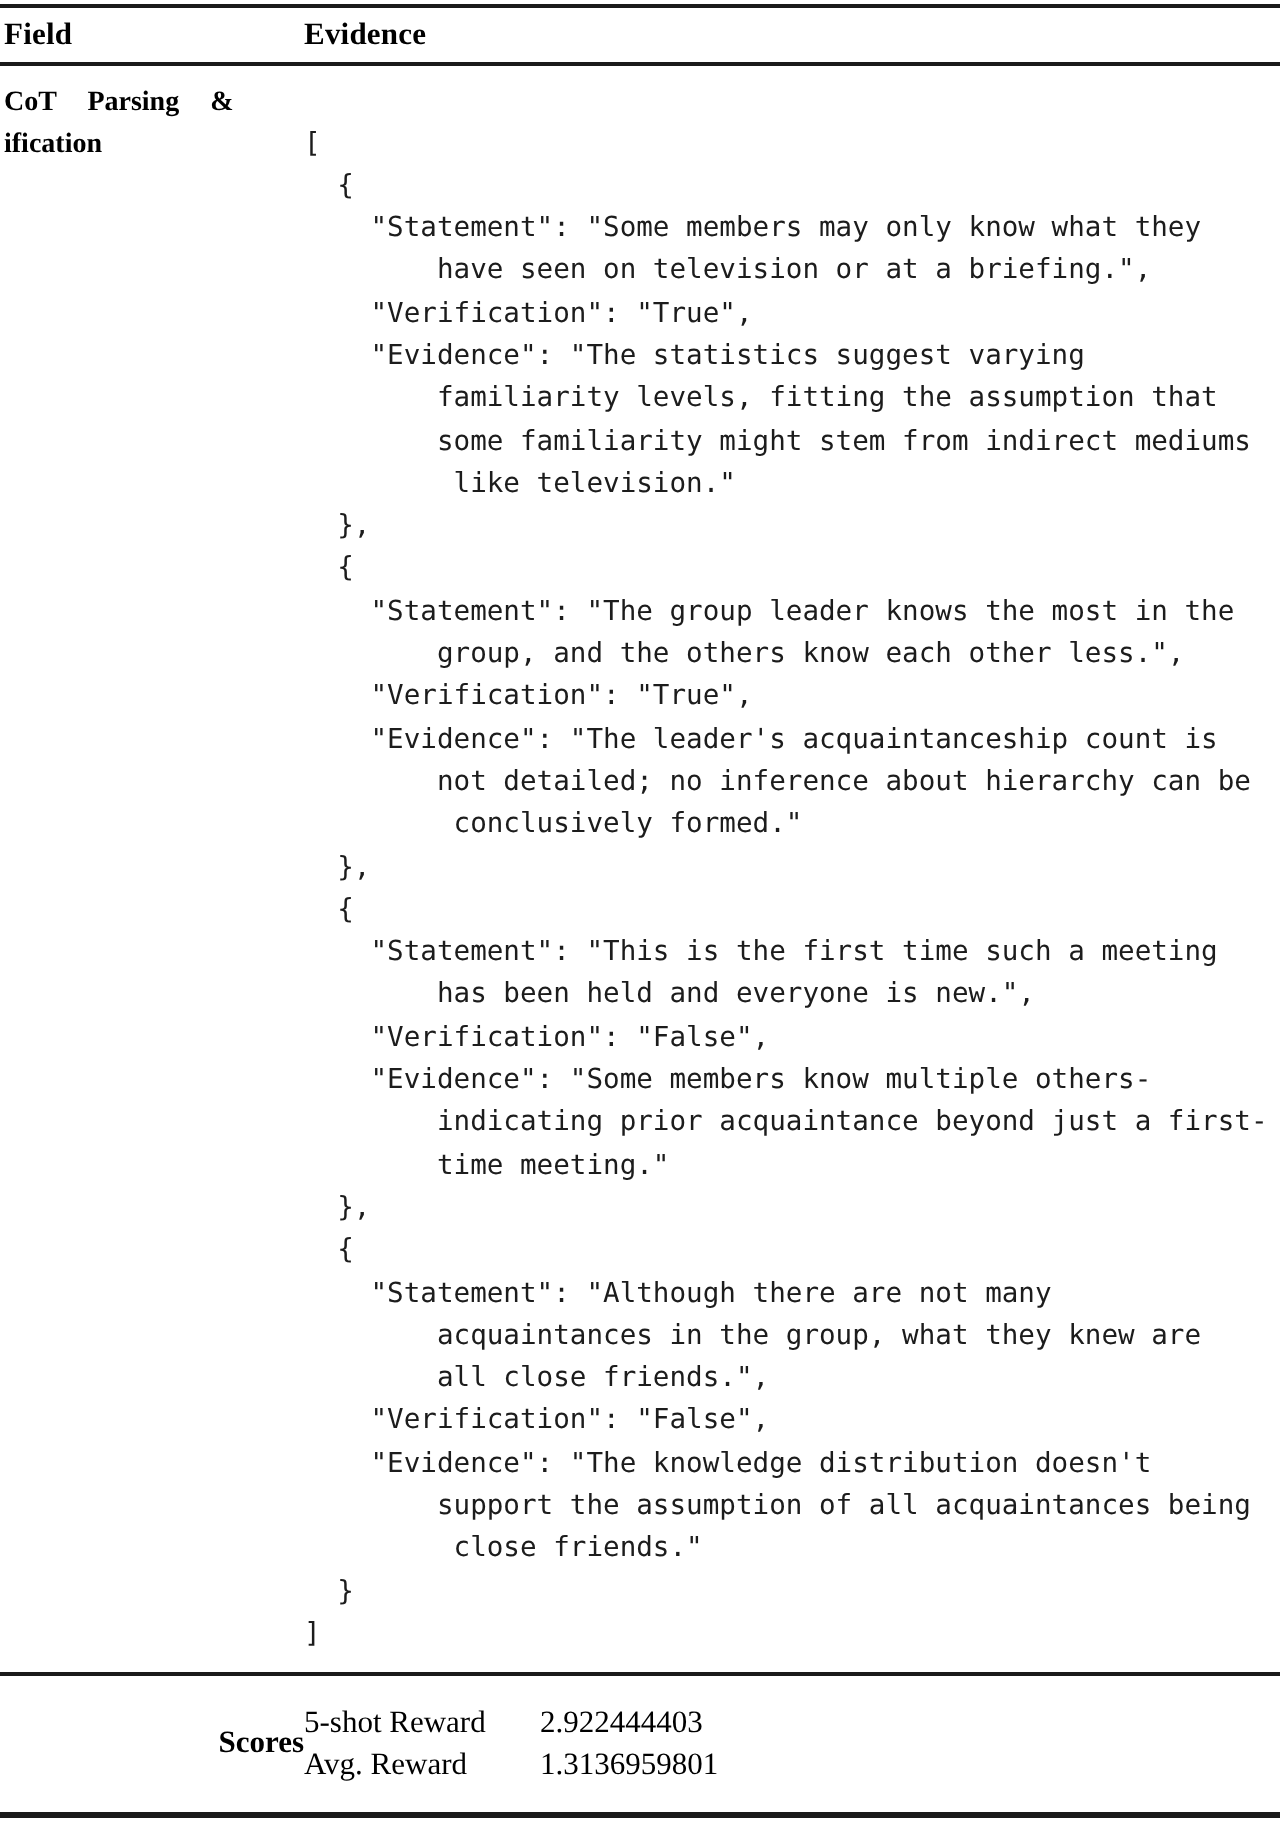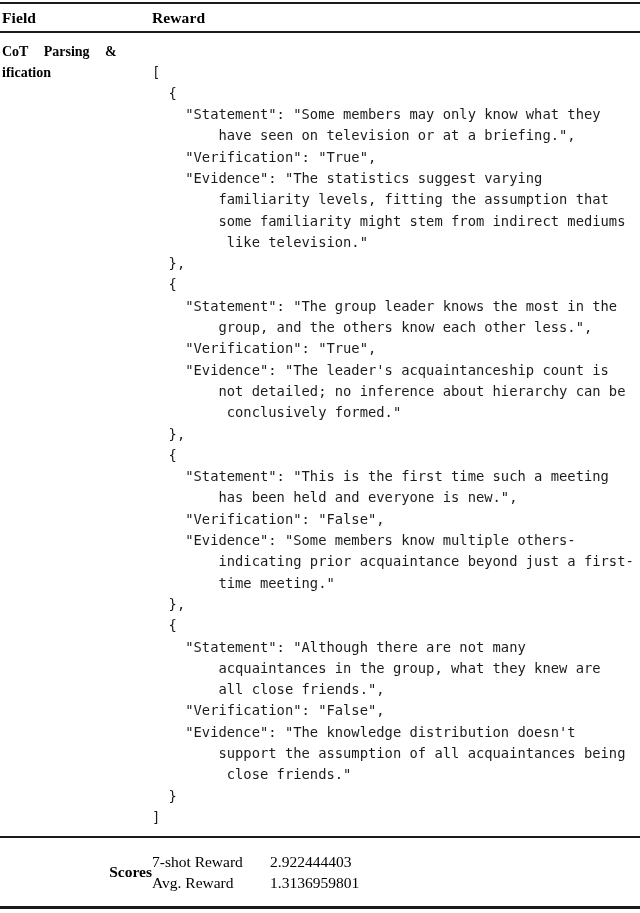--- a/index.html
+++ b/index.html
@@ -91,21 +91,21 @@
 </style>
 </head>
 <body>
 
 <div class="page">
 
   <div class="rule rule-top"></div>
 
   <div class="row header-row">
     <div class="field-col header-cell">Field</div>
-    <div class="content-col header-cell">Reward</div>
+    <div class="content-col header-cell">Evidence</div>
   </div>
 
   <div class="rule rule-mid"></div>
 
   <div class="row body-row">
     <div class="field-col">
       <div class="field-label">
         <div class="field-line-1">CoT Parsing &amp;</div>
         <div class="field-line-3">ification</div>
       </div>
@@ -149,21 +149,21 @@
 ]</pre>
     </div>
   </div>
 
   <div class="rule rule-mid2"></div>
 
   <div class="row scores-row">
     <div class="field-col scores-field">Scores</div>
     <div class="content-col scores-list">
       <div class="score-line">
-        <span class="score-name">7-shot Reward</span><span class="score-value">2.922444403</span>
+        <span class="score-name">5-shot Reward</span><span class="score-value">2.922444403</span>
       </div>
       <div class="score-line">
         <span class="score-name">Avg. Reward</span><span class="score-value">1.3136959801</span>
       </div>
     </div>
   </div>
 
   <div class="rule rule-bottom"></div>
 
 </div>

